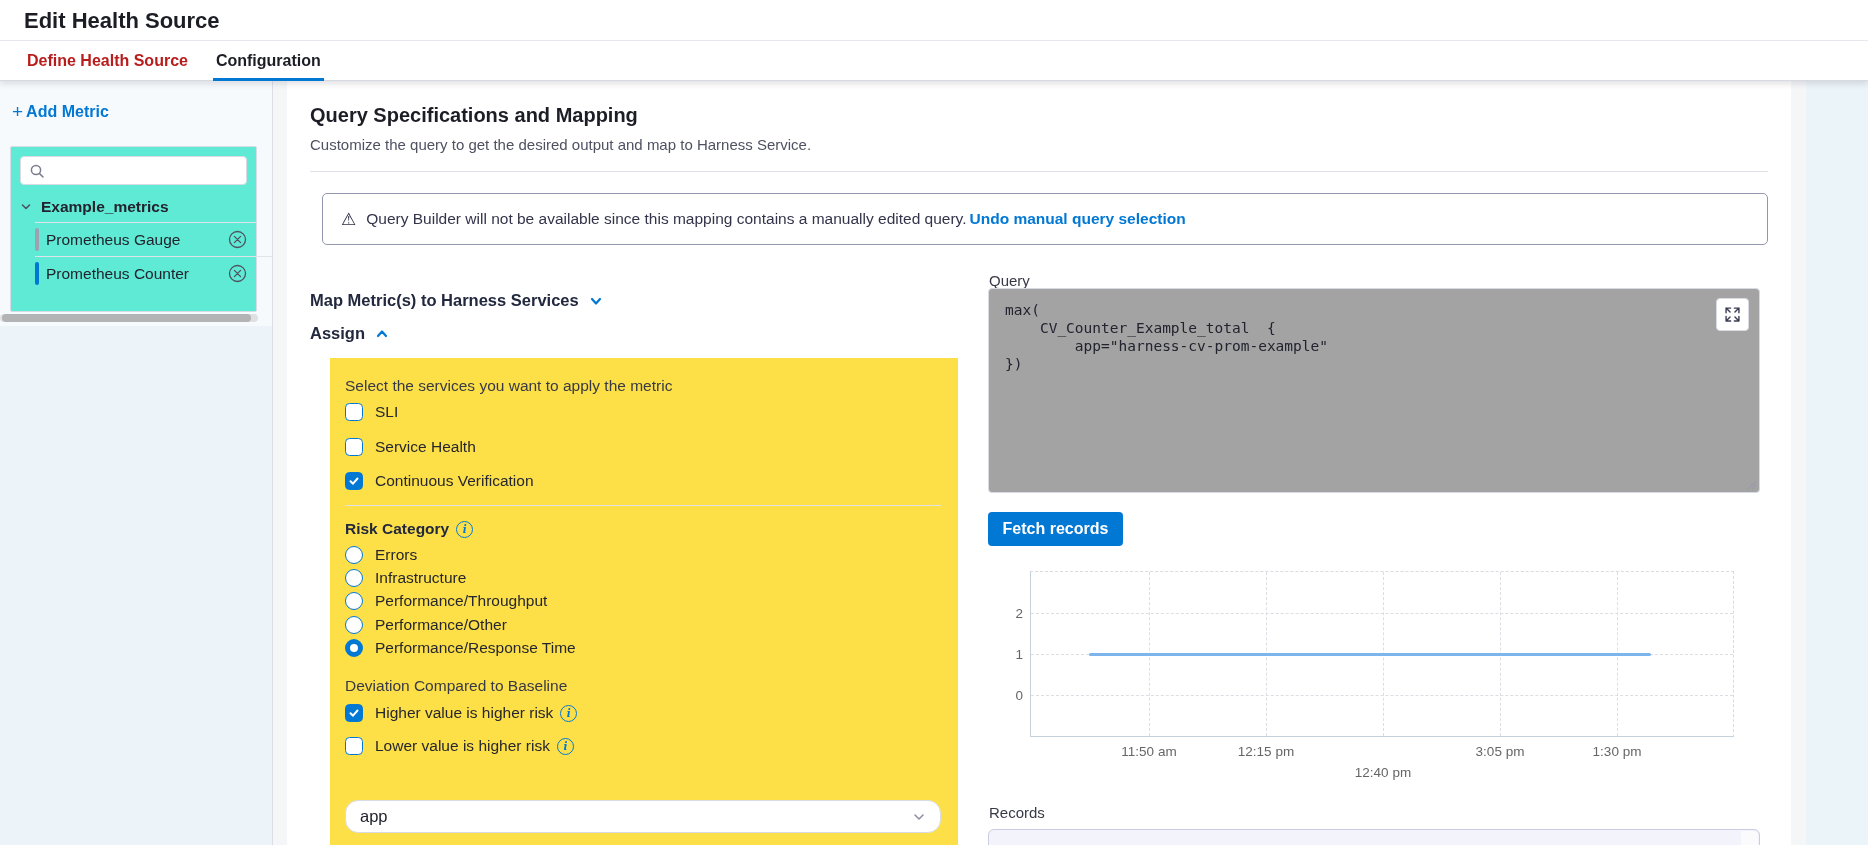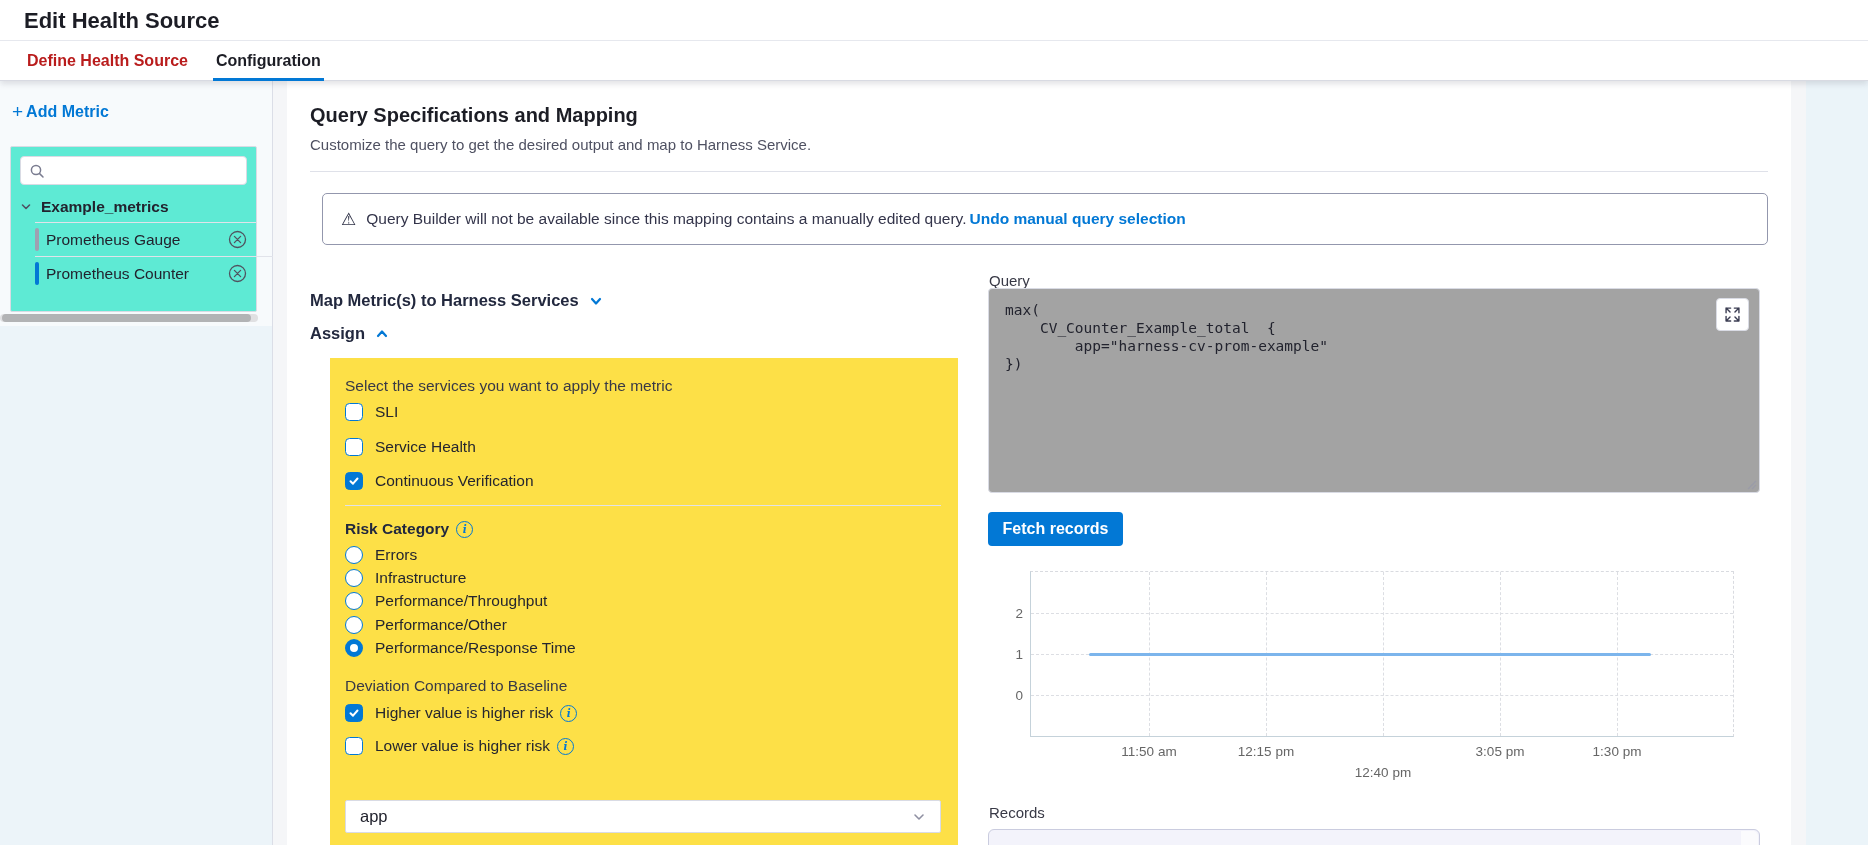--- a/index.html
+++ b/index.html
@@ -71,21 +71,21 @@
   .cbox.checked{background:#0278d5;}
   .rdo{width:18px;height:18px;border:1.6px solid #0278d5;border-radius:50%;background:#fff;box-sizing:border-box;flex:none;}
   .rdo.selected{border-width:5.6px;}
   .opt-label{font-size:15.5px;color:#25262f;margin-left:12px;}
   #panel-divider{position:absolute;left:15px;top:147px;width:596px;border-top:1px solid #e0e2e9;}
   .info-ic{display:inline-flex;width:15px;height:15px;border:1.2px solid #0278d5;border-radius:50%;
            color:#0278d5;font-size:10.5px;font-weight:bold;align-items:center;justify-content:center;
            margin-left:7px;font-family:"DejaVu Serif",serif;font-style:italic;cursor:pointer;flex:none;}
   #sii-suffix{font-size:14.5px;font-weight:400;color:#383946;margin-left:5px;}
   #sii-select{position:absolute;left:15px;top:442px;width:596px;height:33px;background:#fff;
-              border:1px solid #d9dbe4;border-radius:2px;display:flex;align-items:center;
+              border:1px solid #d9dbe4;border-radius:13px;display:flex;align-items:center;
               padding:0 14px;box-sizing:border-box;cursor:pointer;}
   #sii-value{font-size:16.5px;font-weight:500;color:#22232e;flex:1;}
 
   
   #query-label{left:702px;top:191px;font-size:15px;color:#383946;}
   #query-box{left:701px;top:207px;width:772px;height:205px;border:1px solid #d9dbe4;border-radius:4px;
              background:#a3a3a3;box-sizing:border-box;}
   #query-code{position:absolute;left:16px;top:12px;margin:0;font-family:"DejaVu Sans Mono",monospace;
               font-size:14.5px;line-height:18px;color:#22232e;white-space:pre;}
   #expand-btn{position:absolute;right:10px;top:9px;width:31px;height:31px;border:1px solid #d9dbe4;

